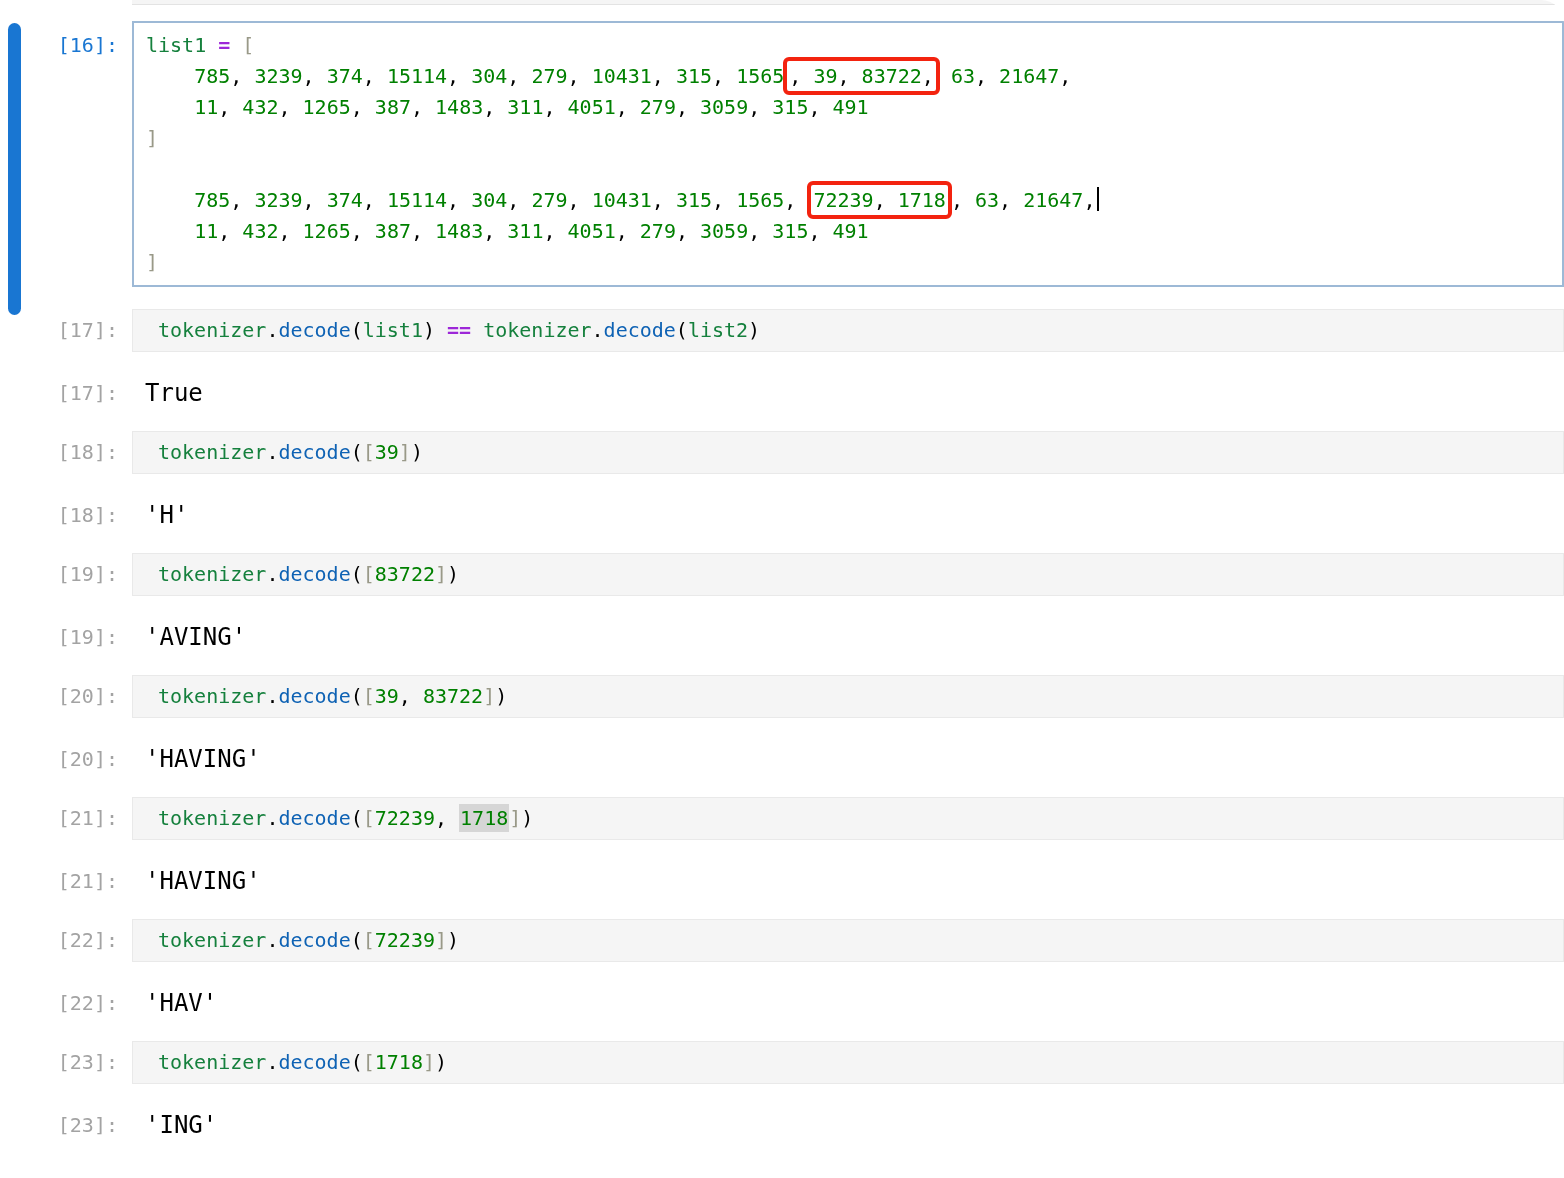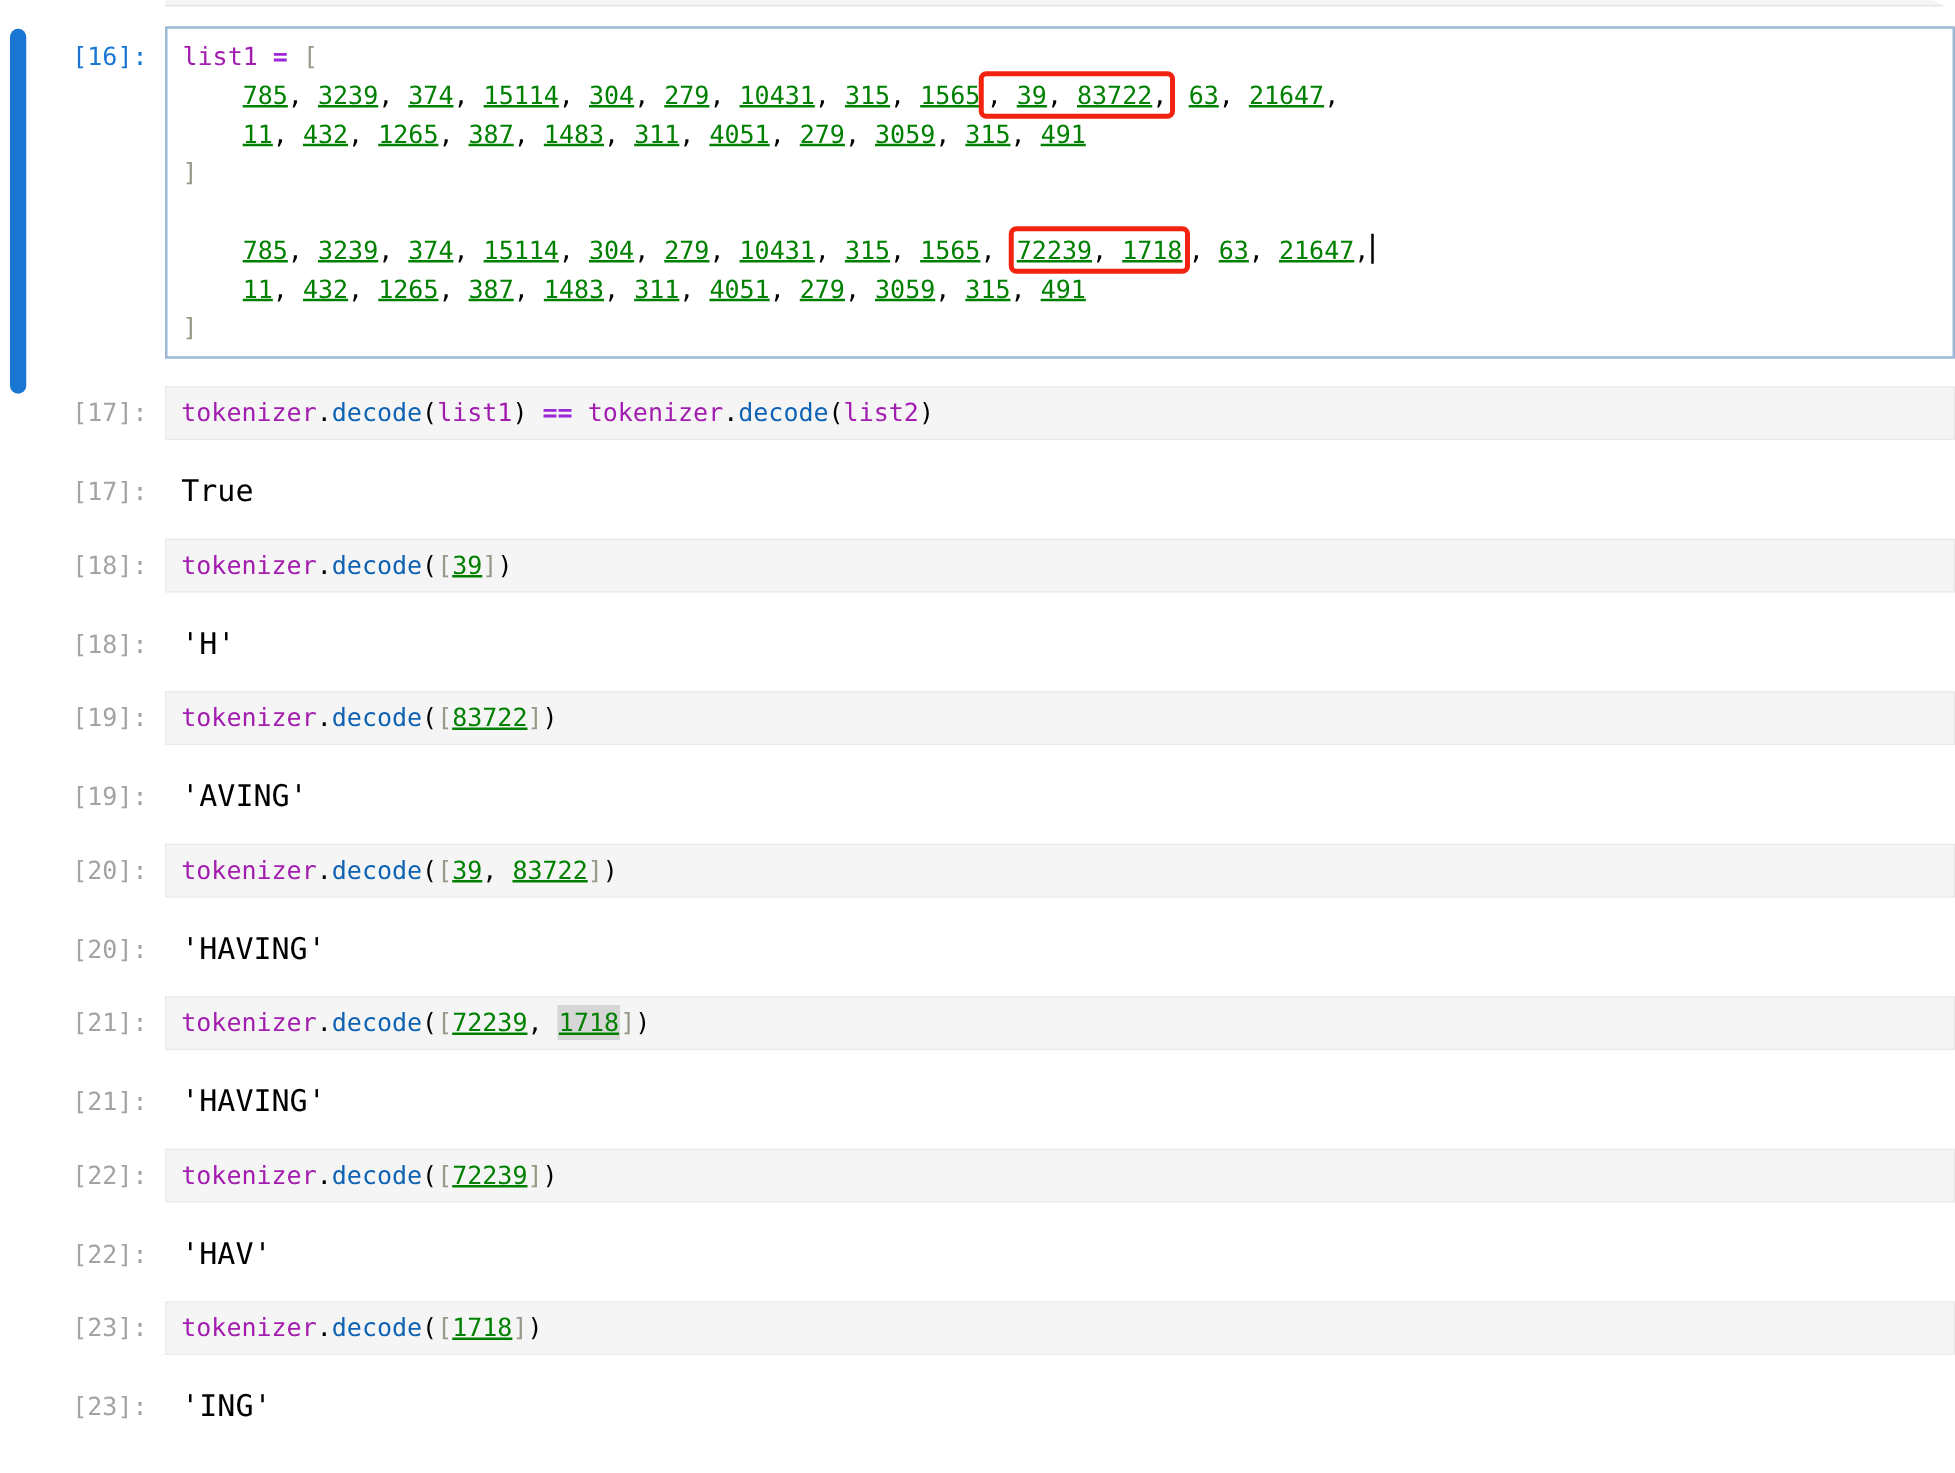--- a/index.html
+++ b/index.html
@@ -27,30 +27,30 @@
   .prompt-col{flex:0 0 132px;width:132px;text-align:right;padding-right:14px;
               font-size:20px;line-height:31px;color:var(--c-prompt);
               white-space:pre;user-select:none;}
   .prompt-col.active{color:var(--c-blue);}
   .content-col{flex:1 1 auto;min-width:0;}
 
   .top-strip{margin-left:132px;height:5px;background:var(--c-edbg);
              border-bottom:1px solid #e3e3e3;}
 
   .cell-16{margin-top:16px;}
-  .editor{background:var(--c-edbg);border:1px solid #e9e9e9;padding:5px 12px;}
+  .editor{background:var(--c-edbg);border:1px solid #e9e9e9;padding:5px 25px;}
   .editor.active{background:#ffffff;border:2px solid var(--c-border);padding:7px 12px;}
   .prompt-pad-active{padding-top:9px;}
   .prompt-pad{padding-top:6px;}
 
   .code-line{white-space:pre;font-size:20px;line-height:31px;min-height:31px;color:#000;}
 
-  .tk-v{color:#a21caf;}
+  .tk-v{color:#15803d;}
   .tk-op{color:var(--c-op);font-weight:bold;}
-  .tk-num{color:var(--c-num);text-decoration:underline;}
+  .tk-num{color:var(--c-num);}
   .tk-fn{color:var(--c-fn);}
   .tk-br{color:var(--c-br);}
   .tk-redbox{border:4px solid var(--c-red);border-radius:6px;padding:3px 2px;margin:16px -1px;}
   .tk-hl{background:var(--c-hl);padding:2px 1px;}
   .tk-cursor{display:inline-block;width:2px;height:24px;margin-left:2px;
              background:#000;vertical-align:-4px;}
 
   .input-row{margin-top:22px;}
   .output-row{margin-top:26px;}
   .output-text{white-space:pre;font-size:24px;line-height:31px;color:#000;padding-left:13px;}

